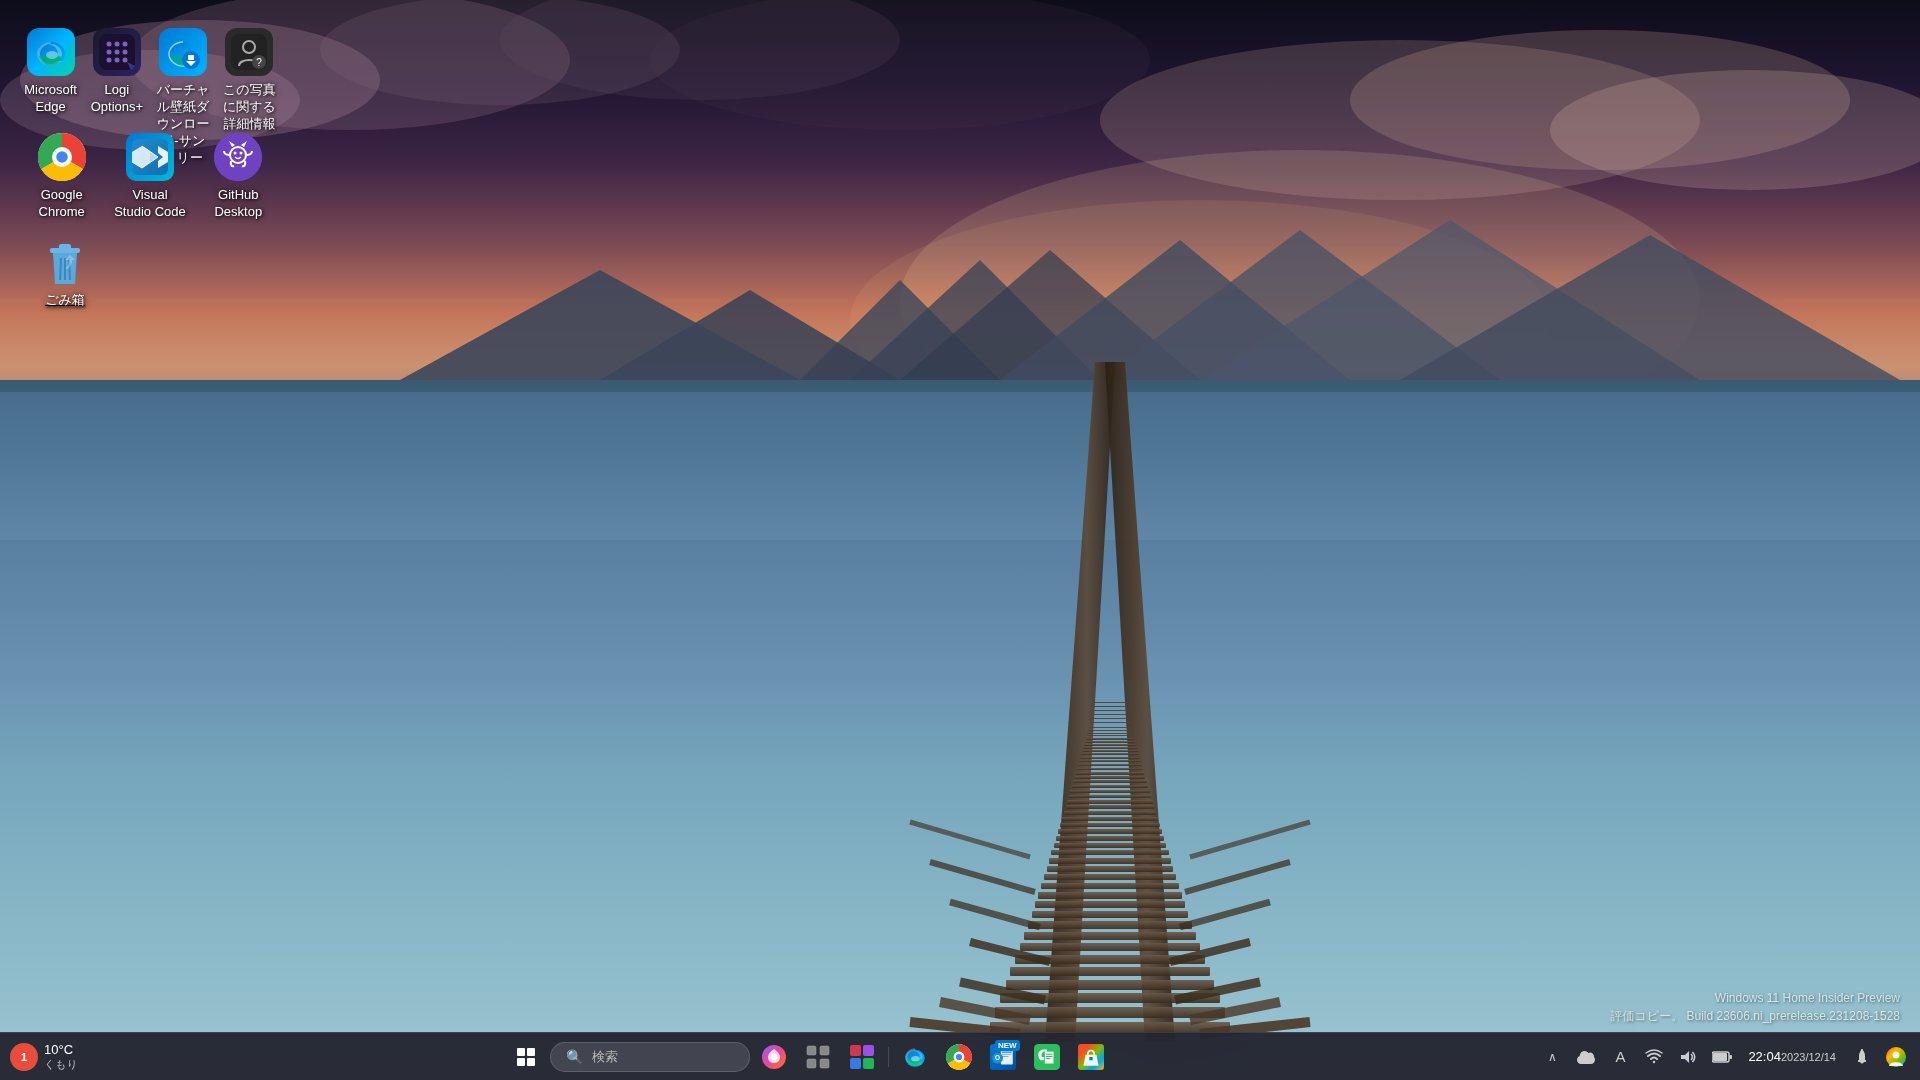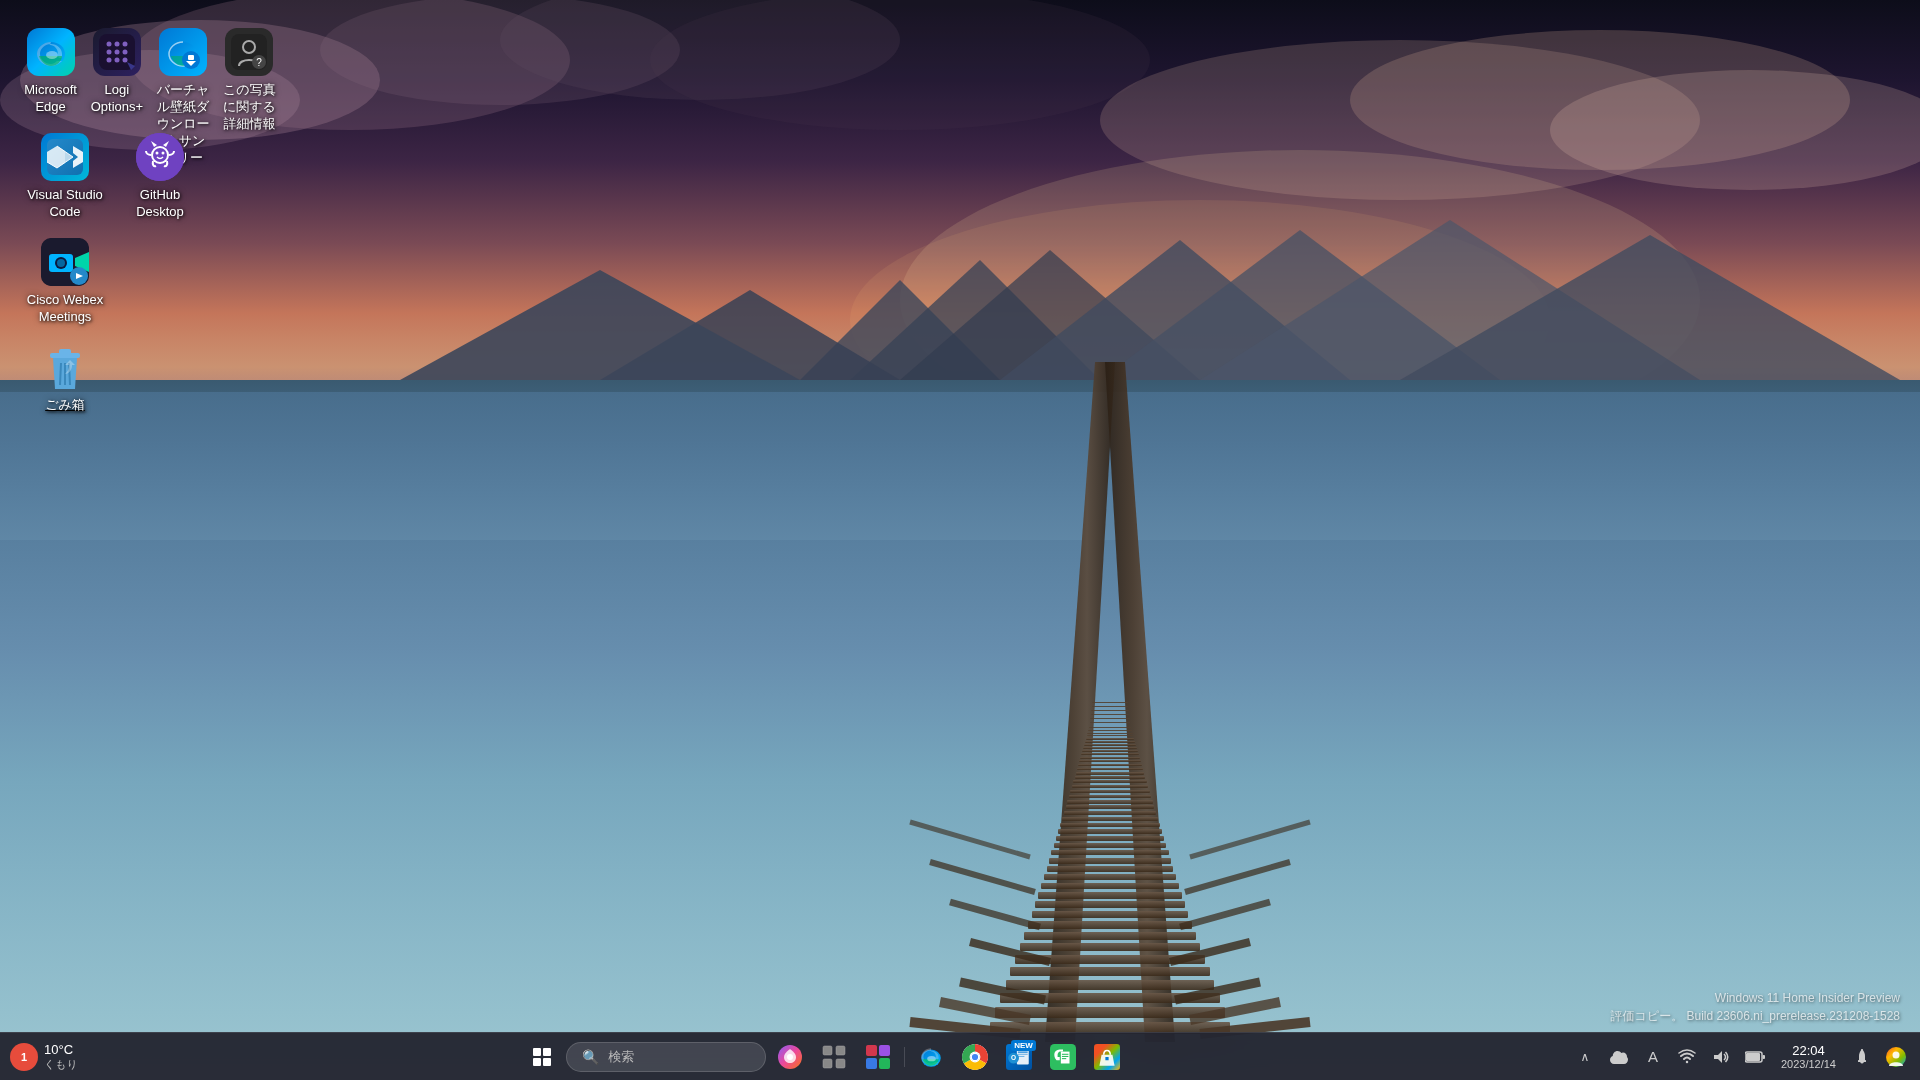--- a/index.html
+++ b/index.html
@@ -254,21 +254,21 @@
       align-items: center;
       justify-content: center;
       border-radius: 4px;
       cursor: pointer;
       color: #ccc;
       font-size: 14px;
     }
 
     .clock-area {
       display: flex;
-      flex-direction: column;
+      flex-direction: row;
       align-items: center;
       justify-content: center;
       padding: 0 8px;
       cursor: pointer;
       border-radius: 4px;
       min-width: 70px;
     }
     .clock-time {
       color: #fff;
       font-size: 13px;
@@ -580,20 +580,41 @@
             <circle cx="28" cy="28" r="7" fill="#444"></circle>
             <text x="28" y="32" text-anchor="middle" font-size="10" fill="#fff">?</text>
           </svg>
         </div>
         <span class="icon-label">この写真に関する詳細情報</span>
       </div>
     </div>
 
     <div style="display:flex; gap:5px; padding: 5px 10px 0 10px;">
 
+      <div class="desktop-icon">
+        <div class="icon-img chrome-icon">
+          <svg width="48" height="48" viewBox="0 0 48 48">
+            <circle cx="24" cy="24" r="24" fill="#fff"></circle>
+
+            <circle cx="24" cy="24" r="10" fill="#4285f4"></circle>
+
+            <path d="M24 24 L24 0 A24 24 0 0 1 44.8 36 Z" fill="#ea4335"></path>
+
+            <path d="M24 24 L44.8 36 A24 24 0 0 1 3.2 36 Z" fill="#fbbc05"></path>
+
+            <path d="M24 24 L3.2 36 A24 24 0 0 1 24 0 Z" fill="#34a853"></path>
+
+            <circle cx="24" cy="24" r="10" fill="#fff"></circle>
+            <circle cx="24" cy="24" r="8" fill="#4285f4"></circle>
+
+            <circle cx="24" cy="24" r="7" fill="none" stroke="#fff" stroke-width="2.5"></circle>
+          </svg>
+        </div>
+        <span class="icon-label">Google Chrome</span>
+      </div>
 
       <div class="desktop-icon">
         <div class="icon-img vscode-icon">
           <svg width="36" height="36" viewBox="0 0 36 36">
             <defs>
               <linearGradient id="vsG" x1="0" y1="0" x2="1" y2="1">
                 <stop offset="0%" stop-color="#2489ca"></stop>
                 <stop offset="100%" stop-color="#1070b0"></stop>
               </linearGradient>
             </defs>
@@ -628,39 +649,20 @@
 
             <circle cx="21" cy="20" r="1.5" fill="white"></circle>
             <circle cx="27" cy="20" r="1.5" fill="white"></circle>
             <path d="M21 24 Q24 27 27 24" stroke="white" stroke-width="1.5" fill="none"></path>
           </svg>
         </div>
         <span class="icon-label">GitHub Desktop</span>
       </div>
     </div>
 
-    <div style="display:flex; gap:5px; padding: 5px 10px 0 10px;">
-      <div class="desktop-icon">
-        <div class="icon-img webex-icon">
-          <svg width="48" height="48" viewBox="0 0 48 48">
-            <rect width="48" height="48" rx="10" fill="#1a1a2e"></rect>
-
-            <rect x="8" y="16" width="24" height="18" rx="3" fill="#00b4ff"></rect>
-            <polygon points="34,20 48,14 48,34 34,28" fill="#00d4aa"></polygon>
-
-            <circle cx="20" cy="25" r="6" fill="#0a1a3e"></circle>
-            <circle cx="20" cy="25" r="4" fill="#00b4ff" opacity="0.5"></circle>
-
-            <circle cx="38" cy="38" r="9" fill="#2489ca"></circle>
-            <polygon points="35,35 42,38 35,41" fill="white"></polygon>
-          </svg>
-        </div>
-        <span class="icon-label">Cisco Webex Meetings</span>
-      </div>
-    </div>
 
     <div style="display:flex; gap:5px; padding: 5px 10px 0 10px; text-decoration: underline;">
       <div class="desktop-icon">
         <div class="icon-img trash-icon">
           <svg width="48" height="48" viewBox="0 0 48 48">
 
             <g transform="translate(4, 2)">
 
               <rect x="5" y="8" width="30" height="5" rx="2" fill="#6ab4e8"></rect>
               <rect x="14" y="4" width="12" height="6" rx="2" fill="#6ab4e8"></rect>

